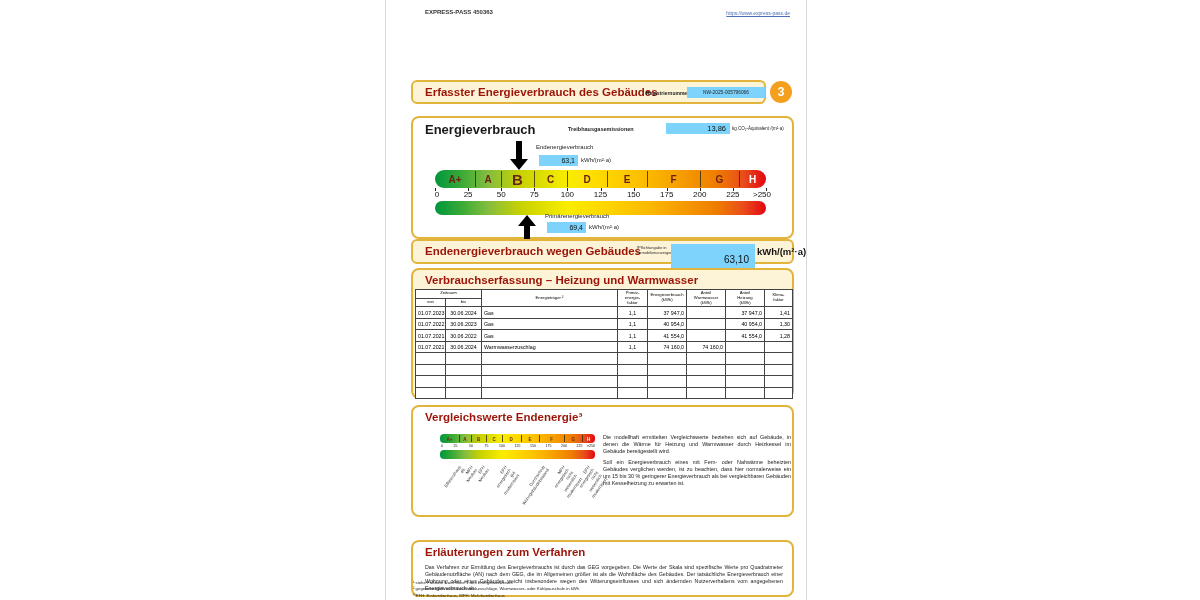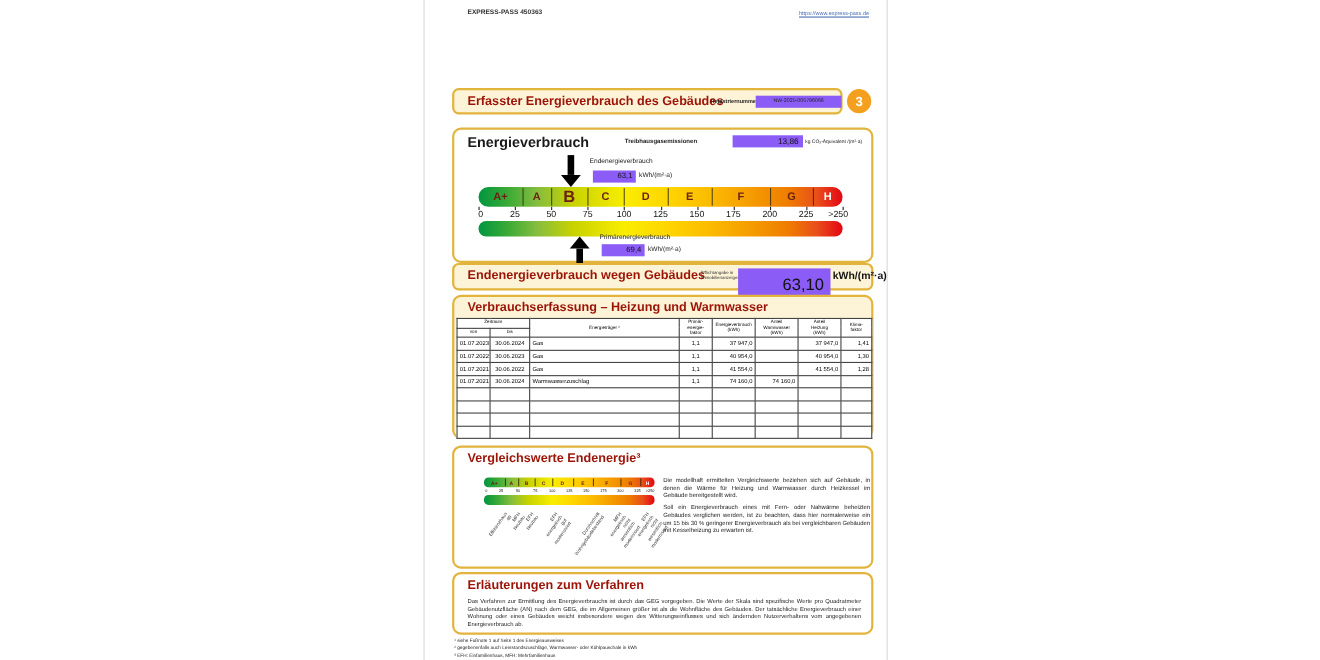--- a/index.html
+++ b/index.html
@@ -3,21 +3,21 @@
 <meta charset="utf-8">
 <style>
   html,body{margin:0;padding:0;background:#ffffff;font-family:"Liberation Sans",sans-serif;}
   #stage{position:relative;width:1200px;height:600px;background:#fff;overflow:hidden;}
   .page{position:absolute;left:385px;top:0;width:420px;height:600px;background:#fff;
         border-left:1px solid #d9d9d9;border-right:1px solid #d9d9d9;}
   .box{position:absolute;left:25px;width:383px;box-sizing:border-box;background:#fff;
        border:2px solid #e2b43c;border-radius:8px;}
   .cream{background:#fdf3d6;padding-left:38px;}
   .redhead{color:#9c1408;font-weight:bold;}
-  .grayfield{position:absolute;background:#8b5cf6;display:flex;align-items:center;}
+  .grayfield{position:absolute;background:#7dd3fc;display:flex;align-items:center;}
   .abs{position:absolute;}
   .grad{background:linear-gradient(90deg,#00963f 0%,#3aaa35 8%,#84bd3f 16%,#c8d200 26%,
         #f9ed00 40%,#ffd500 52%,#fbba00 64%,#f59b00 75%,#ef7d00 85%,#e94e1b 93%,#e30613 100%);}
   .scale-letter{position:absolute;top:50%;transform:translate(-50%,-50%);font-weight:bold;
         color:#6b2212;font-size:10px;}
   .scale-letter.current{font-size:15px;}
   .scale-letter.last{color:#fff;}
   .scale-sep{position:absolute;top:1px;bottom:1px;width:1px;background:rgba(50,40,10,.8);}
   .scale-num{position:absolute;transform:translateX(-50%);font-size:8px;color:#111;}
   .scale-tick{position:absolute;width:1px;height:3px;background:#222;}
@@ -120,21 +120,21 @@
       <div class="shaft" style="left:111px;top:108px;width:6px;height:14px;"></div>
       <div class="abs" style="left:132px;top:95px;font-size:6px;color:#222;">Primärenergieverbrauch</div>
       <div class="grayfield" style="left:134px;top:104px;width:36px;height:11px;justify-content:flex-end;padding-right:3px;font-size:7px;color:#111;">69,4</div>
       <div class="abs" style="left:176px;top:106px;font-size:6px;color:#222;">kWh/(m²·a)</div>
     </div>
 
     <div class="box cream" style="top:239px;height:25px;border-radius:6px;">
       <div class="abs redhead" style="left:12px;top:4px;font-size:11.5px;">Endenergieverbrauch wegen Gebäudes</div>
       <div class="abs pre" style="left:224px;top:4px;font-size:4px;color:#333;line-height:1.3;">[Pflichtangabe in
 Immobilienanzeigen]</div>
-      <div class="grayfield" style="left:258px;top:3px;width:78px;height:31px;justify-content:flex-end;padding-right:6px;font-size:15px;color:#111;">63,10</div>
+      <div class="grayfield" style="left:258px;top:3px;width:78px;height:31px;justify-content:flex-end;padding-right:6px;font-size:10px;color:#111;">63,10</div>
       <div class="abs" style="left:344px;top:5px;font-size:9.5px;font-weight:bold;color:#111;">kWh/(m²·a)</div>
     </div>
 
     <div class="box cream" style="top:268px;height:131px;">
       <div class="abs redhead" style="left:12px;top:4px;font-size:11.5px;">Verbrauchserfassung – Heizung und Warmwasser</div>
       <table class="vt abs" style="left:2px;top:19px;">
         <colgroup>
           <col style="width:30px">
             <col style="width:36px">
             <col style="width:136px">
@@ -312,21 +312,21 @@
         </div>
       <div class="diag" style="left:175px;top:56px;">
           <span>EFH energetisch nicht
 wesentlich modernisiert</span>
         </div>
 
       <div class="abs smalltxt" style="left:190px;top:27px;width:188px;">Die modellhaft ermittelten Vergleichswerte beziehen sich auf Gebäude, in denen die Wärme für Heizung und Warmwasser durch Heizkessel im Gebäude bereitgestellt wird.</div>
       <div class="abs smalltxt" style="left:190px;top:52px;width:188px;">Soll ein Energieverbrauch eines mit Fern- oder Nahwärme beheizten Gebäudes verglichen werden, ist zu beachten, dass hier normalerweise ein um 15 bis 30 % geringerer Energieverbrauch als bei vergleichbaren Gebäuden mit Kesselheizung zu erwarten ist.</div>
     </div>
 
-    <div class="box" style="top:520px;height:57px;">
+    <div class="box" style="top:540px;height:57px;">
       <div class="abs redhead" style="left:12px;top:4px;font-size:11.5px;">Erläuterungen zum Verfahren</div>
       <div class="abs smalltxt" style="left:12px;top:22px;width:358px;font-size:5.3px;">Das Verfahren zur Ermittlung des Energieverbrauchs ist durch das GEG vorgegeben. Die Werte der Skala sind spezifische Werte pro Quadratmeter Gebäudenutzfläche (AN) nach dem GEG, die im Allgemeinen größer ist als die Wohnfläche des Gebäudes. Der tatsächliche Energieverbrauch einer Wohnung oder eines Gebäudes weicht insbesondere wegen des Witterungseinflusses und sich ändernden Nutzerverhaltens vom angegebenen Energieverbrauch ab.</div>
     </div>
 
     <div class="abs" style="left:27px;top:580px;font-size:4.3px;color:#222;line-height:1.5;">
       <div>¹ siehe Fußnote 1 auf Seite 1 des Energieausweises</div>
       <div>² gegebenenfalls auch Leerstandszuschläge, Warmwasser- oder Kühlpauschale in kWh</div>
       <div>³ EFH: Einfamilienhaus, MFH: Mehrfamilienhaus</div>
     </div>
 

